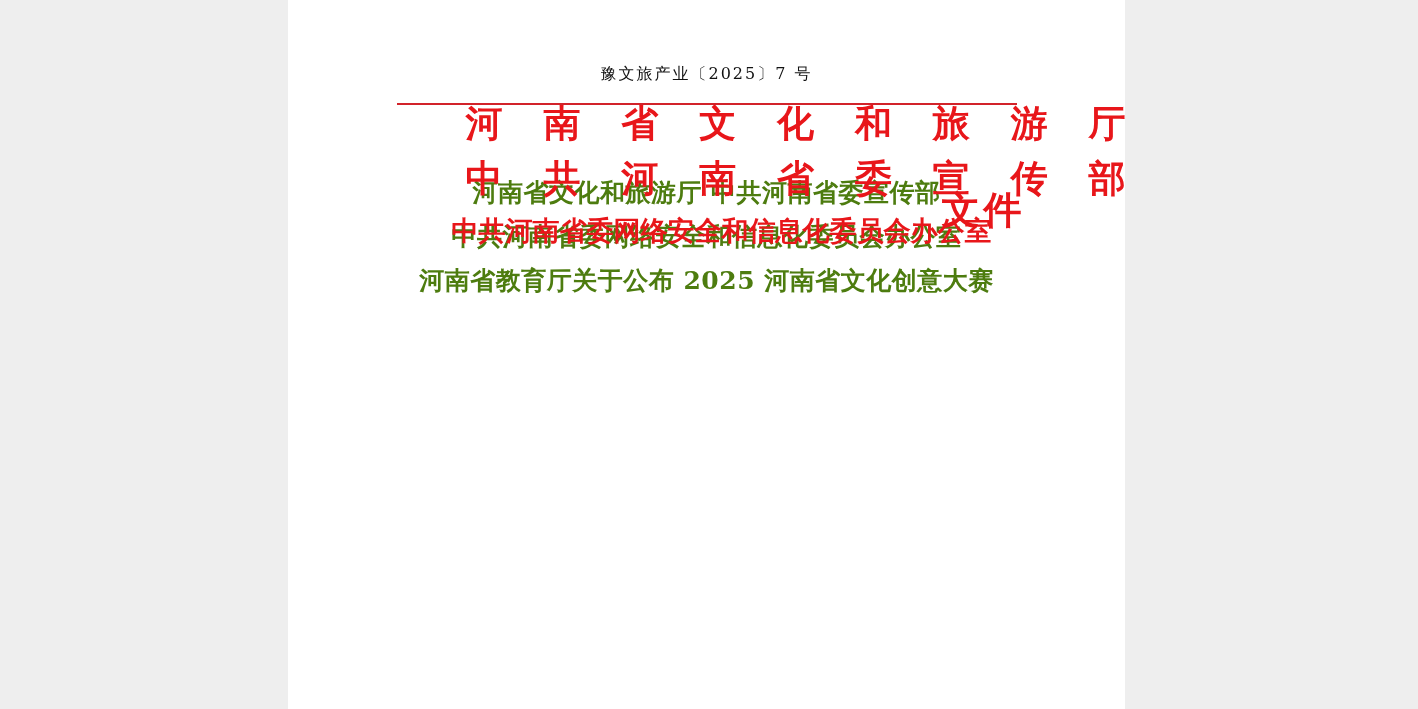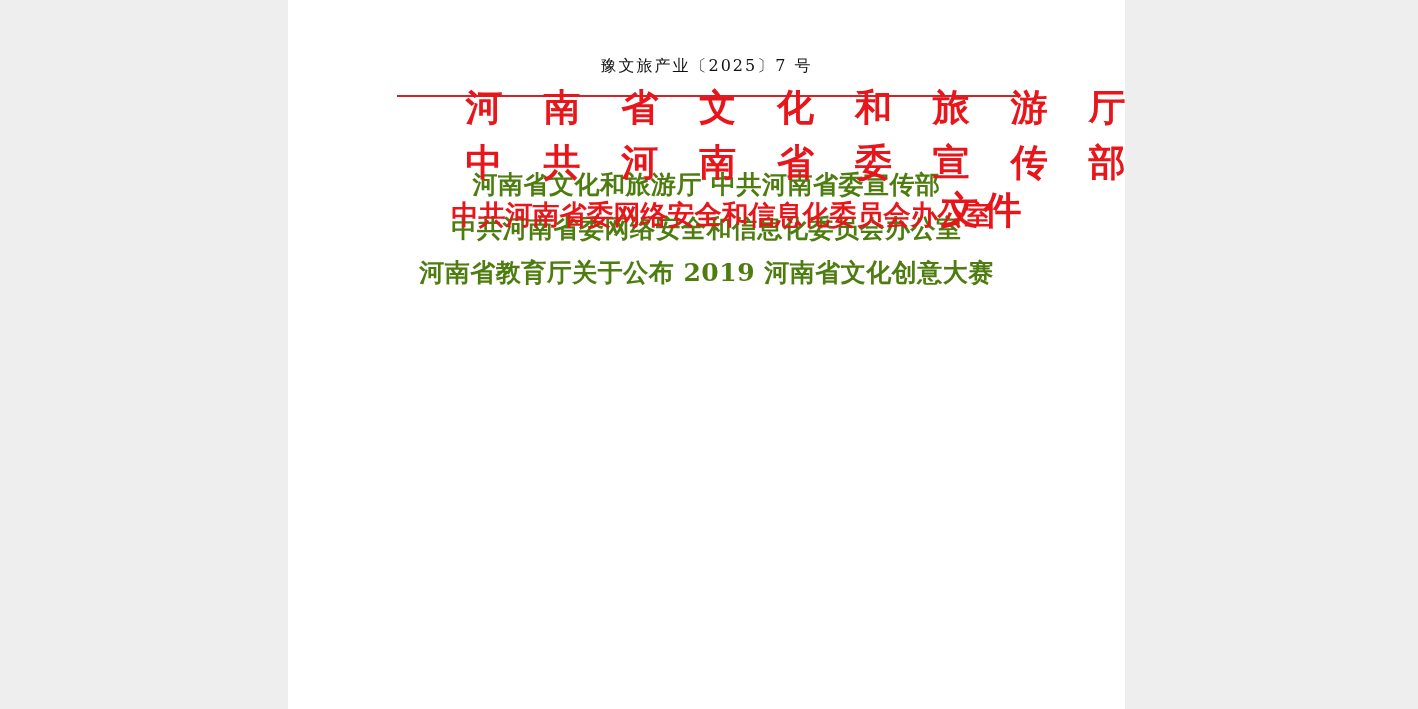--- a/index.html
+++ b/index.html
@@ -34,21 +34,21 @@
   .letterhead {
     position: relative;
     margin: 0 auto;
     width: 720px;
     padding-top: 96px;
     height: 230px;
   }
   .lh-lines {
     position: absolute;
     left: 105px;
-    top: 80px;
+    top: 96px;
     width: 480px;
     text-align: center;
   }
   .lh-line {
     color: #e8161a;
     font-family: "DejaVu Serif", "Liberation Serif", serif;
     font-weight: bold;
     white-space: nowrap;
   }
   .lh-line.l1 {
@@ -79,21 +79,21 @@
     left: 595px;
     top: 185px;
     color: #e8161a;
     font-family: "DejaVu Serif", "Liberation Serif", serif;
     font-weight: bold;
     font-size: 38px;
     letter-spacing: 4px;
     white-space: nowrap;
   }
   .doc-number {
-    margin: 0 auto;
+    margin: 8px auto;
     width: 620px;
     text-align: center;
     font-size: 16px;
     letter-spacing: 2px;
     color: #111111;
     padding-top: 56px;
     font-family: "DejaVu Serif", "Liberation Serif", serif;
   }
   .red-rule {
     margin: 18px auto 0 auto;
@@ -134,17 +134,17 @@
         <div class="lh-wenjian">文件</div>
       </div>
     </div>
 
     <div class="doc-number">豫文旅产业〔2025〕7 号</div>
     <div class="red-rule"></div>
 
     <div class="doc-title">
       <span class="tline">河南省文化和旅游厅 中共河南省委宣传部</span>
       <span class="tline">中共河南省委网络安全和信息化委员会办公室</span>
-      <span class="tline">河南省教育厅关于公布 2019 河南省文化创意大赛</span>
+      <span class="tline">河南省教育厅关于公布 2025 河南省文化创意大赛</span>
     </div>
 
   </div>
 </div>
 
 </body></html>

